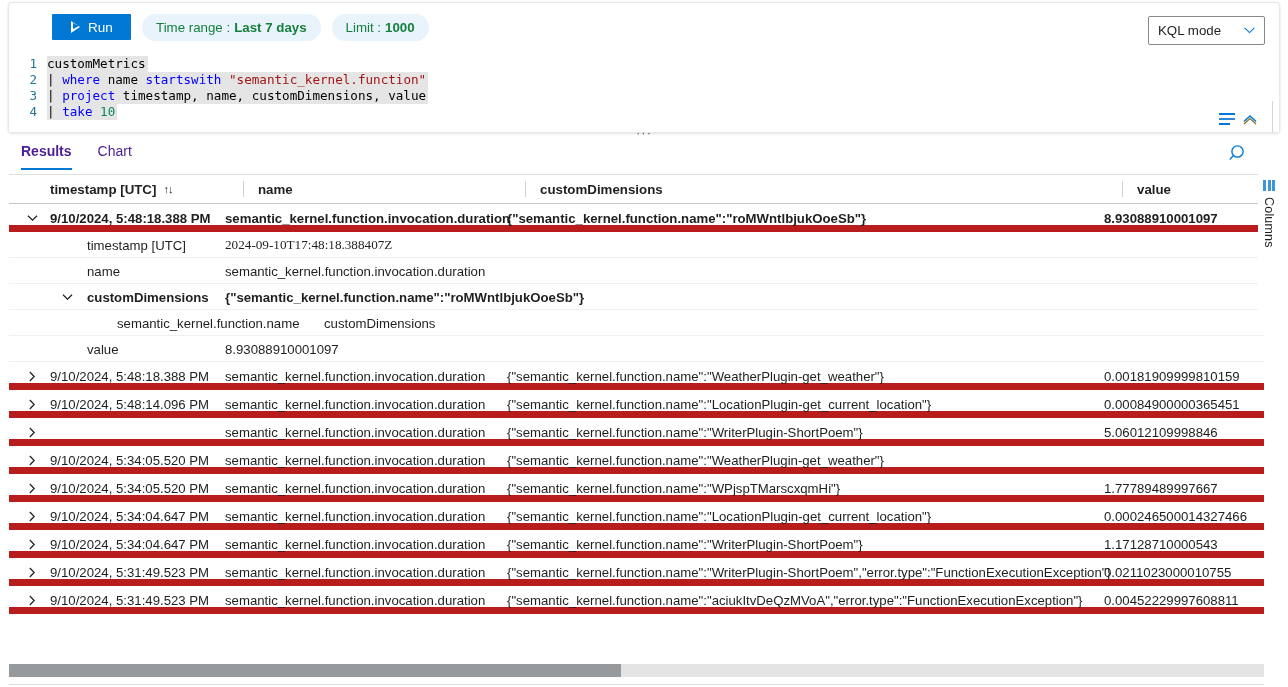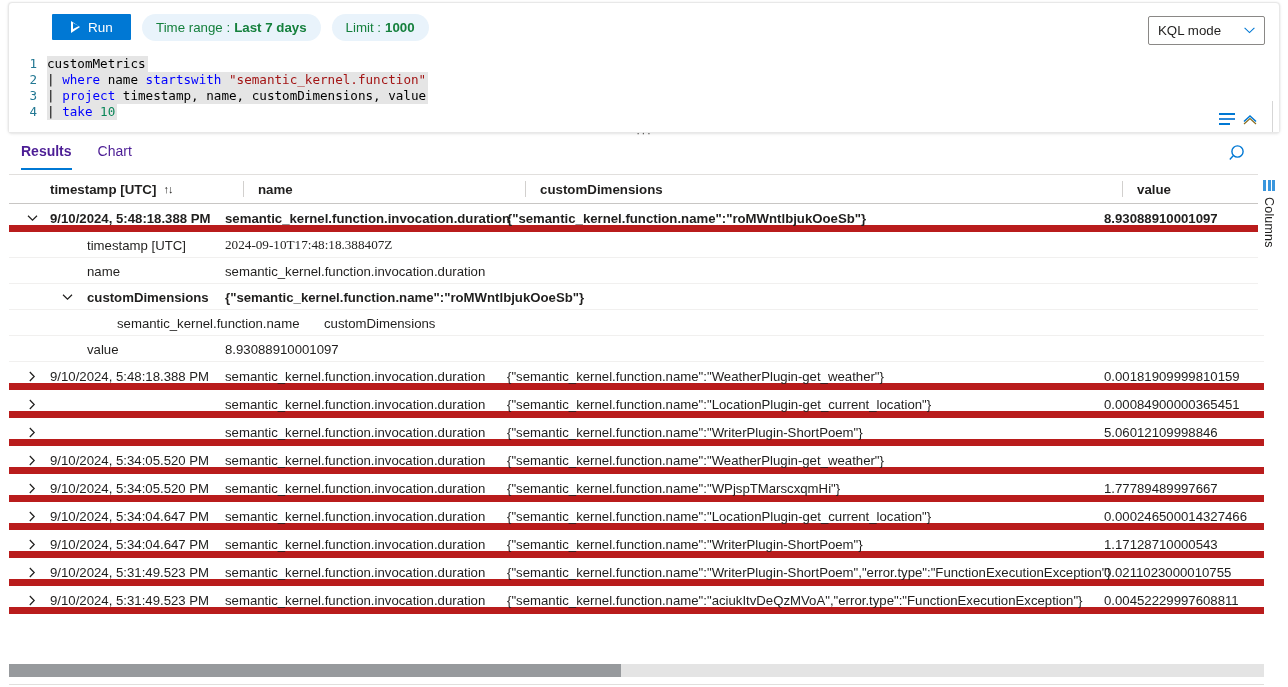--- a/index.html
+++ b/index.html
@@ -462,20 +462,21 @@
         <div class="c-name">semantic_kernel.function.invocation.duration</div>
         <div class="c-dim">{"semantic_kernel.function.name":"WeatherPlugin-get_weather"}</div>
         <div class="c-val">0.00181909999810159</div>
       </div>
       <div class="row">
         <div class="chev-btn">
           <svg width="8" height="11" viewBox="0 0 8 11">
             <path d="M1.8 1 L6.2 5.5 L1.8 10" fill="none" stroke="#201f1e" stroke-width="1.2"></path>
           </svg>
         </div>
+        <div class="c-ts">9/10/2024, 5:48:14.096 PM</div>
         <div class="c-name">semantic_kernel.function.invocation.duration</div>
         <div class="c-dim">{"semantic_kernel.function.name":"LocationPlugin-get_current_location"}</div>
         <div class="c-val">0.00084900000365451</div>
       </div>
       <div class="row">
         <div class="chev-btn">
           <svg width="8" height="11" viewBox="0 0 8 11">
             <path d="M1.8 1 L6.2 5.5 L1.8 10" fill="none" stroke="#201f1e" stroke-width="1.2"></path>
           </svg>
         </div>

